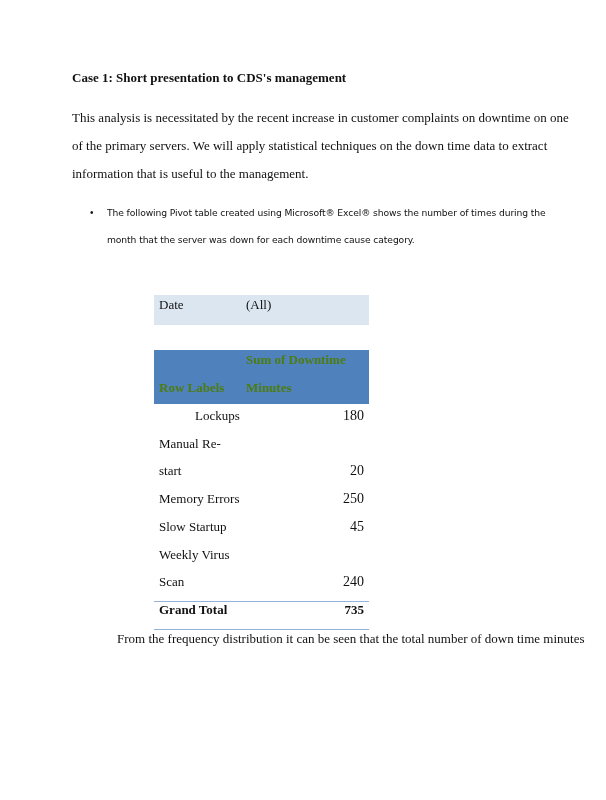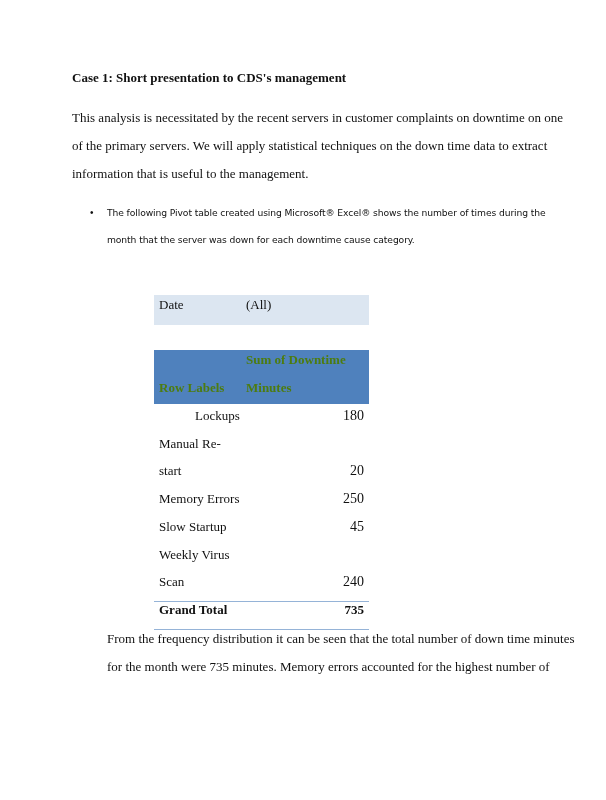--- a/index.html
+++ b/index.html
@@ -125,21 +125,21 @@
       white-space: nowrap;
     }
   </style>
 </head>
 <body>
 
 <div class="page">
 
   <div class="heading">Case 1: Short presentation to CDS's management</div>
 
-  <div class="para-line" style="top:110px;">This analysis is necessitated by the recent servers in customer complaints on downtime on one</div>
+  <div class="para-line" style="top:110px;">This analysis is necessitated by the recent increase in customer complaints on downtime on one</div>
   <div class="para-line" style="top:138px;">of the primary servers. We will apply statistical techniques on the down time data to extract</div>
   <div class="para-line" style="top:166px;">information that is useful to the management.</div>
 
   <div class="bullet">•</div>
   <div class="bullet-line" style="top:207px;">The following Pivot table created using Microsoft® Excel® shows the number of times during the</div>
   <div class="bullet-line" style="top:234px;">month that the server was down for each downtime cause category.</div>
 
   <div class="filter-box"></div>
   <div class="filter-label">Date</div>
   <div class="filter-value">(All)</div>
@@ -164,16 +164,15 @@
 
   <div class="row-label" style="top:547px;">Weekly Virus</div>
   <div class="row-label" style="top:574px;">Scan</div>
   <div class="row-value" style="top:574px;">240</div>
 
   <div class="total-rule" style="top:601px;"></div>
   <div class="total-label">Grand Total</div>
   <div class="total-value">735</div>
   <div class="total-rule" style="top:629px;"></div>
 
-  <div class="after-line" style="top:631px;">From the frequency distribution it can be seen that the total number of down time minutes</div>
-  <div class="after-line" style="top:659px;">for the month were 735 minutes. Memory errors accounted for the highest number of</div>
+  <div class="after-line" style="top:631px;margin-left:10px;">From the frequency distribution it can be seen that the total number of down time minutes</div>
 
 </div>
 
 </body></html>

